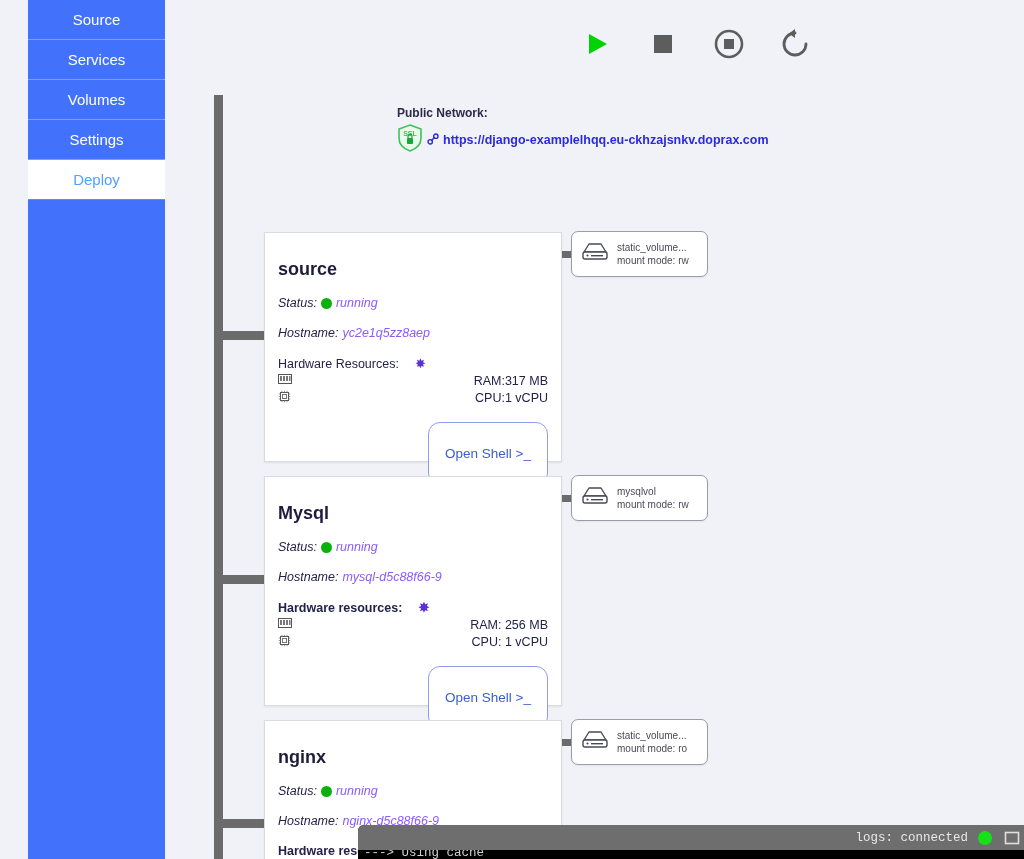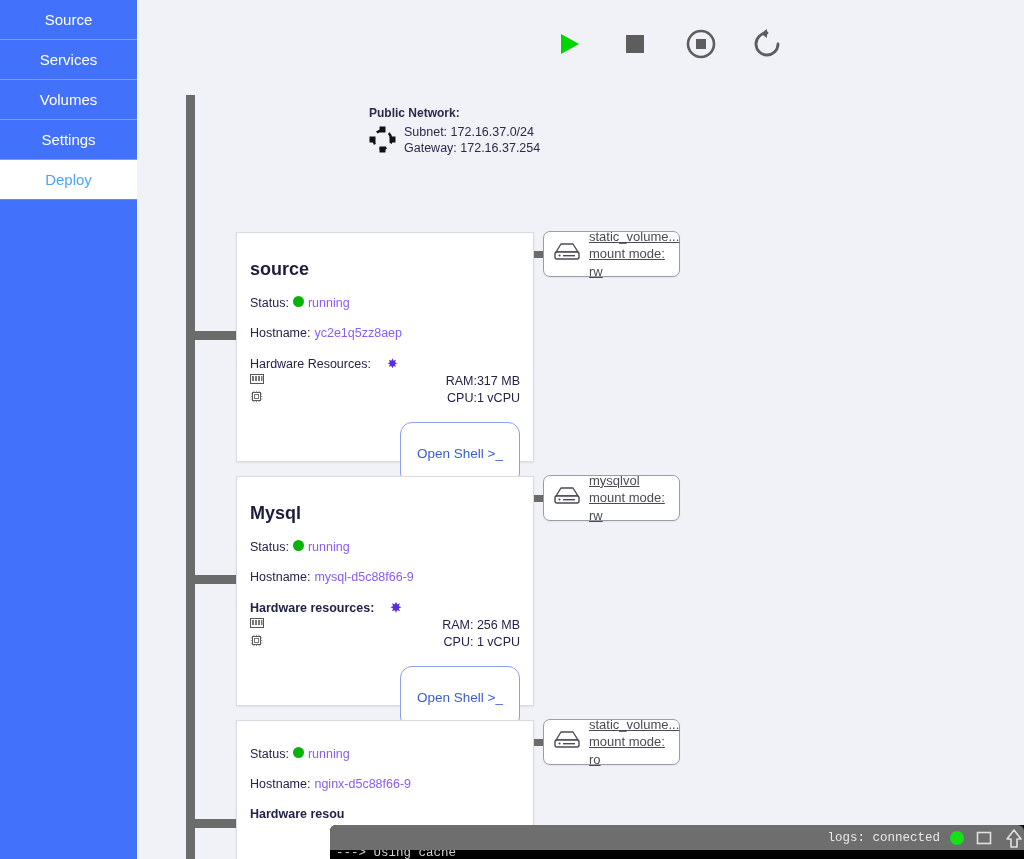--- a/index.html
+++ b/index.html
@@ -2,21 +2,21 @@
 <html><head>
 <meta charset="utf-8">
 <style>
   * { box-sizing: border-box; margin: 0; padding: 0; }
   html, body {
     width: 1024px; height: 859px;
     overflow: hidden;
     font-family: "Liberation Sans", sans-serif;
     background: #f1f2f7;
   }
-  #root { position: relative; width: 884px; height: 859px; }
+  #root { position: relative; width: 884px; height: 859px; margin-left: 28px; }
 
   
   #sidebar {
     position: absolute; left: 0; top: 0; width: 137px; height: 859px;
     background: #4272fb;
   }
   .nav-item {
     height: 40px; line-height: 40px; text-align: center;
     color: #ffffff; font-size: 15px;
     border-bottom: 1px solid #7d9efc;
@@ -61,21 +61,21 @@
   }
   .net-lines { font-size: 12.5px; color: #2a2a4a; line-height: 1.3; }
 
   
   .service-card {
     position: absolute; width: 298px; background: #ffffff;
     border: 1px solid #d9dae3; box-shadow: 0 1px 2px rgba(0,0,0,.07);
     padding: 26px 13px 14px 13px;
   }
   .svc-title { font-size: 18px; font-weight: bold; color: #1c1c3c; margin-bottom: 16px; }
-  .svc-row { font-size: 12.5px; color: #23234a; margin-bottom: 16px; display:flex; align-items:flex-start; gap:4px;}
+  .svc-row { font-size: 12.5px; color: #23234a; margin-bottom: 16px; display:flex; align-items:center; gap:4px;font-style:italic;}
   .muted { color: #8b5cf6; }
   .dot-green {
     display:inline-block; width: 11px; height: 11px; border-radius: 50%;
     background: #0ab10a; vertical-align: -1px;
   }
   .hw-head { font-size: 12.5px; color: #23234a; font-weight: bold; display:flex; align-items:center; gap:16px; }
   .hw-line { font-size: 12.5px; color: #23234a; display:flex; align-items:center; gap:5px; margin-top: 2px; justify-content: space-between;}
   .gear { color: #5b2fe0; font-size: 13px; }
   .shell-btn {
     display: block; margin-left: auto; margin-top: 16px;
@@ -85,21 +85,21 @@
     cursor: pointer; font-family: "Liberation Sans", sans-serif;
   }
 
   
   .vol-node {
     position: absolute; width: 137px; height: 46px;
     background: #ffffff; border: 1px solid #9b9bab; border-radius: 7px;
     display: flex; align-items: center; gap: 7px; padding: 0 8px;
     box-shadow: 0 1px 2px rgba(0,0,0,.06);
   }
-  .vol-text { font-size: 13px; color: #4a4a55; line-height: 1.35; text-decoration: underline; }
+  .vol-text { font-size: 10px; color: #4a4a55; line-height: 1.35; }
   .vol-connector { position: absolute; height: 7px; background: #6b6b6b; }
 
   
   #terminal {
     position: absolute; left: 330px; top: 825px; width: 694px; height: 34px;
     background: #000000; border-top-left-radius: 6px;
   }
   #term-head {
     position: relative; height: 25px; background: #6e6e6e;
     border-top-left-radius: 6px; border-top-right-radius: 6px;
@@ -157,34 +157,37 @@
       </div>
     </div>
 
     <div class="trunk" style="left:49px; top:95px; width:9px; height:764px;"></div>
     <div class="trunk" style="left:49px; top:331px; width:50px; height:9px;"></div>
     <div class="trunk" style="left:49px; top:575px; width:50px; height:9px;"></div>
     <div class="trunk" style="left:49px; top:819px; width:50px; height:9px;"></div>
 
     <div id="net-info">
       <div class="net-title">Public Network:</div>
-      <div class="net-row" style="align-items:flex-start; gap:8px;">
-        <span style="margin-top:2px;">
-          <svg width="27" height="27" viewBox="0 0 27 27">
-            <circle cx="13.5" cy="13.5" r="9" fill="none" stroke="#121212" stroke-width="2.4" stroke-dasharray="7 6" stroke-dashoffset="3"></circle>
-            <rect x="10.5" y="0.5" width="6" height="6" fill="#121212"></rect>
-            <rect x="10.5" y="20.5" width="6" height="6" fill="#121212"></rect>
-            <rect x="0.5" y="10.5" width="6" height="6" fill="#121212"></rect>
-            <rect x="20.5" y="10.5" width="6" height="6" fill="#121212"></rect>
-          </svg>
-        </span>
-        <div class="net-lines">
-          <div>Subnet: 172.16.37.0/24</div>
-          <div>Gateway: 172.16.37.254</div>
-        </div>
+      <div class="net-row">
+        <span>
+          <svg width="26" height="28" viewBox="0 0 26 28">
+            <path d="M13 1 L24 5 V14 C24 21 19 25 13 27 C7 25 2 21 2 14 V5 Z" fill="#e9fbe9" stroke="#3fbf5f" stroke-width="1.6"></path>
+            <text x="13" y="12" font-size="7" font-family="Liberation Sans, sans-serif" fill="#3fbf5f" text-anchor="middle" font-weight="bold">SSL</text>
+            <rect x="10" y="14" width="6" height="6" rx="1" fill="#14a83c"></rect>
+            <path d="M11 14 V12.3 A2 2 0 0 1 15 12.3 V14" fill="none" stroke="#14a83c" stroke-width="1.2"></path>
+          </svg>
+        </span>
+        <span>
+          <svg width="12" height="12" viewBox="0 0 12 12">
+            <path d="M4.5 7.5 L7.5 4.5" stroke="#2a2ae0" stroke-width="1.4" stroke-linecap="round"></path>
+            <circle cx="3.2" cy="8.8" r="2.2" fill="none" stroke="#2a2ae0" stroke-width="1.4"></circle>
+            <circle cx="8.8" cy="3.2" r="2.2" fill="none" stroke="#2a2ae0" stroke-width="1.4"></circle>
+          </svg>
+        </span>
+        <a class="net-link" href="#">https://django-examplelhqq.eu-ckhzajsnkv.doprax.com</a>
       </div>
     </div>
 
     <div class="service-card" style="left:99px; top:232px; height:230px;">
       <div class="svc-title">source</div>
       <div class="svc-row">
         <span>Status:</span>
         <span class="dot-green"></span>
         <span class="muted">running</span>
       </div>
@@ -255,20 +258,21 @@
               <rect x="4.5" y="4.5" width="4" height="4" fill="none" stroke="#777"></rect>
               <path d="M4 2.5V0.8M6.5 2.5V0.8M9 2.5V0.8M4 10.5v1.7M6.5 10.5v1.7M9 10.5v1.7M2.5 4H0.8M2.5 6.5H0.8M2.5 9H0.8M10.5 4h1.7M10.5 6.5h1.7M10.5 9h1.7" stroke="#777" stroke-width="0.8"></path>
             </svg>
         </span>
         <span>CPU: 1 vCPU</span>
       </div>
       <button class="shell-btn">Open Shell &gt;_</button>
     </div>
 
     <div class="service-card" style="left:99px; top:720px; height:230px;">
+      <div class="svc-title">nginx</div>
       <div class="svc-row">
         <span>Status:</span>
         <span class="dot-green"></span>
         <span class="muted">running</span>
       </div>
       <div class="svc-row">
         <span>Hostname:</span>
         <span class="muted">nginx-d5c88f66-9</span>
       </div>
       <div class="hw-head">

